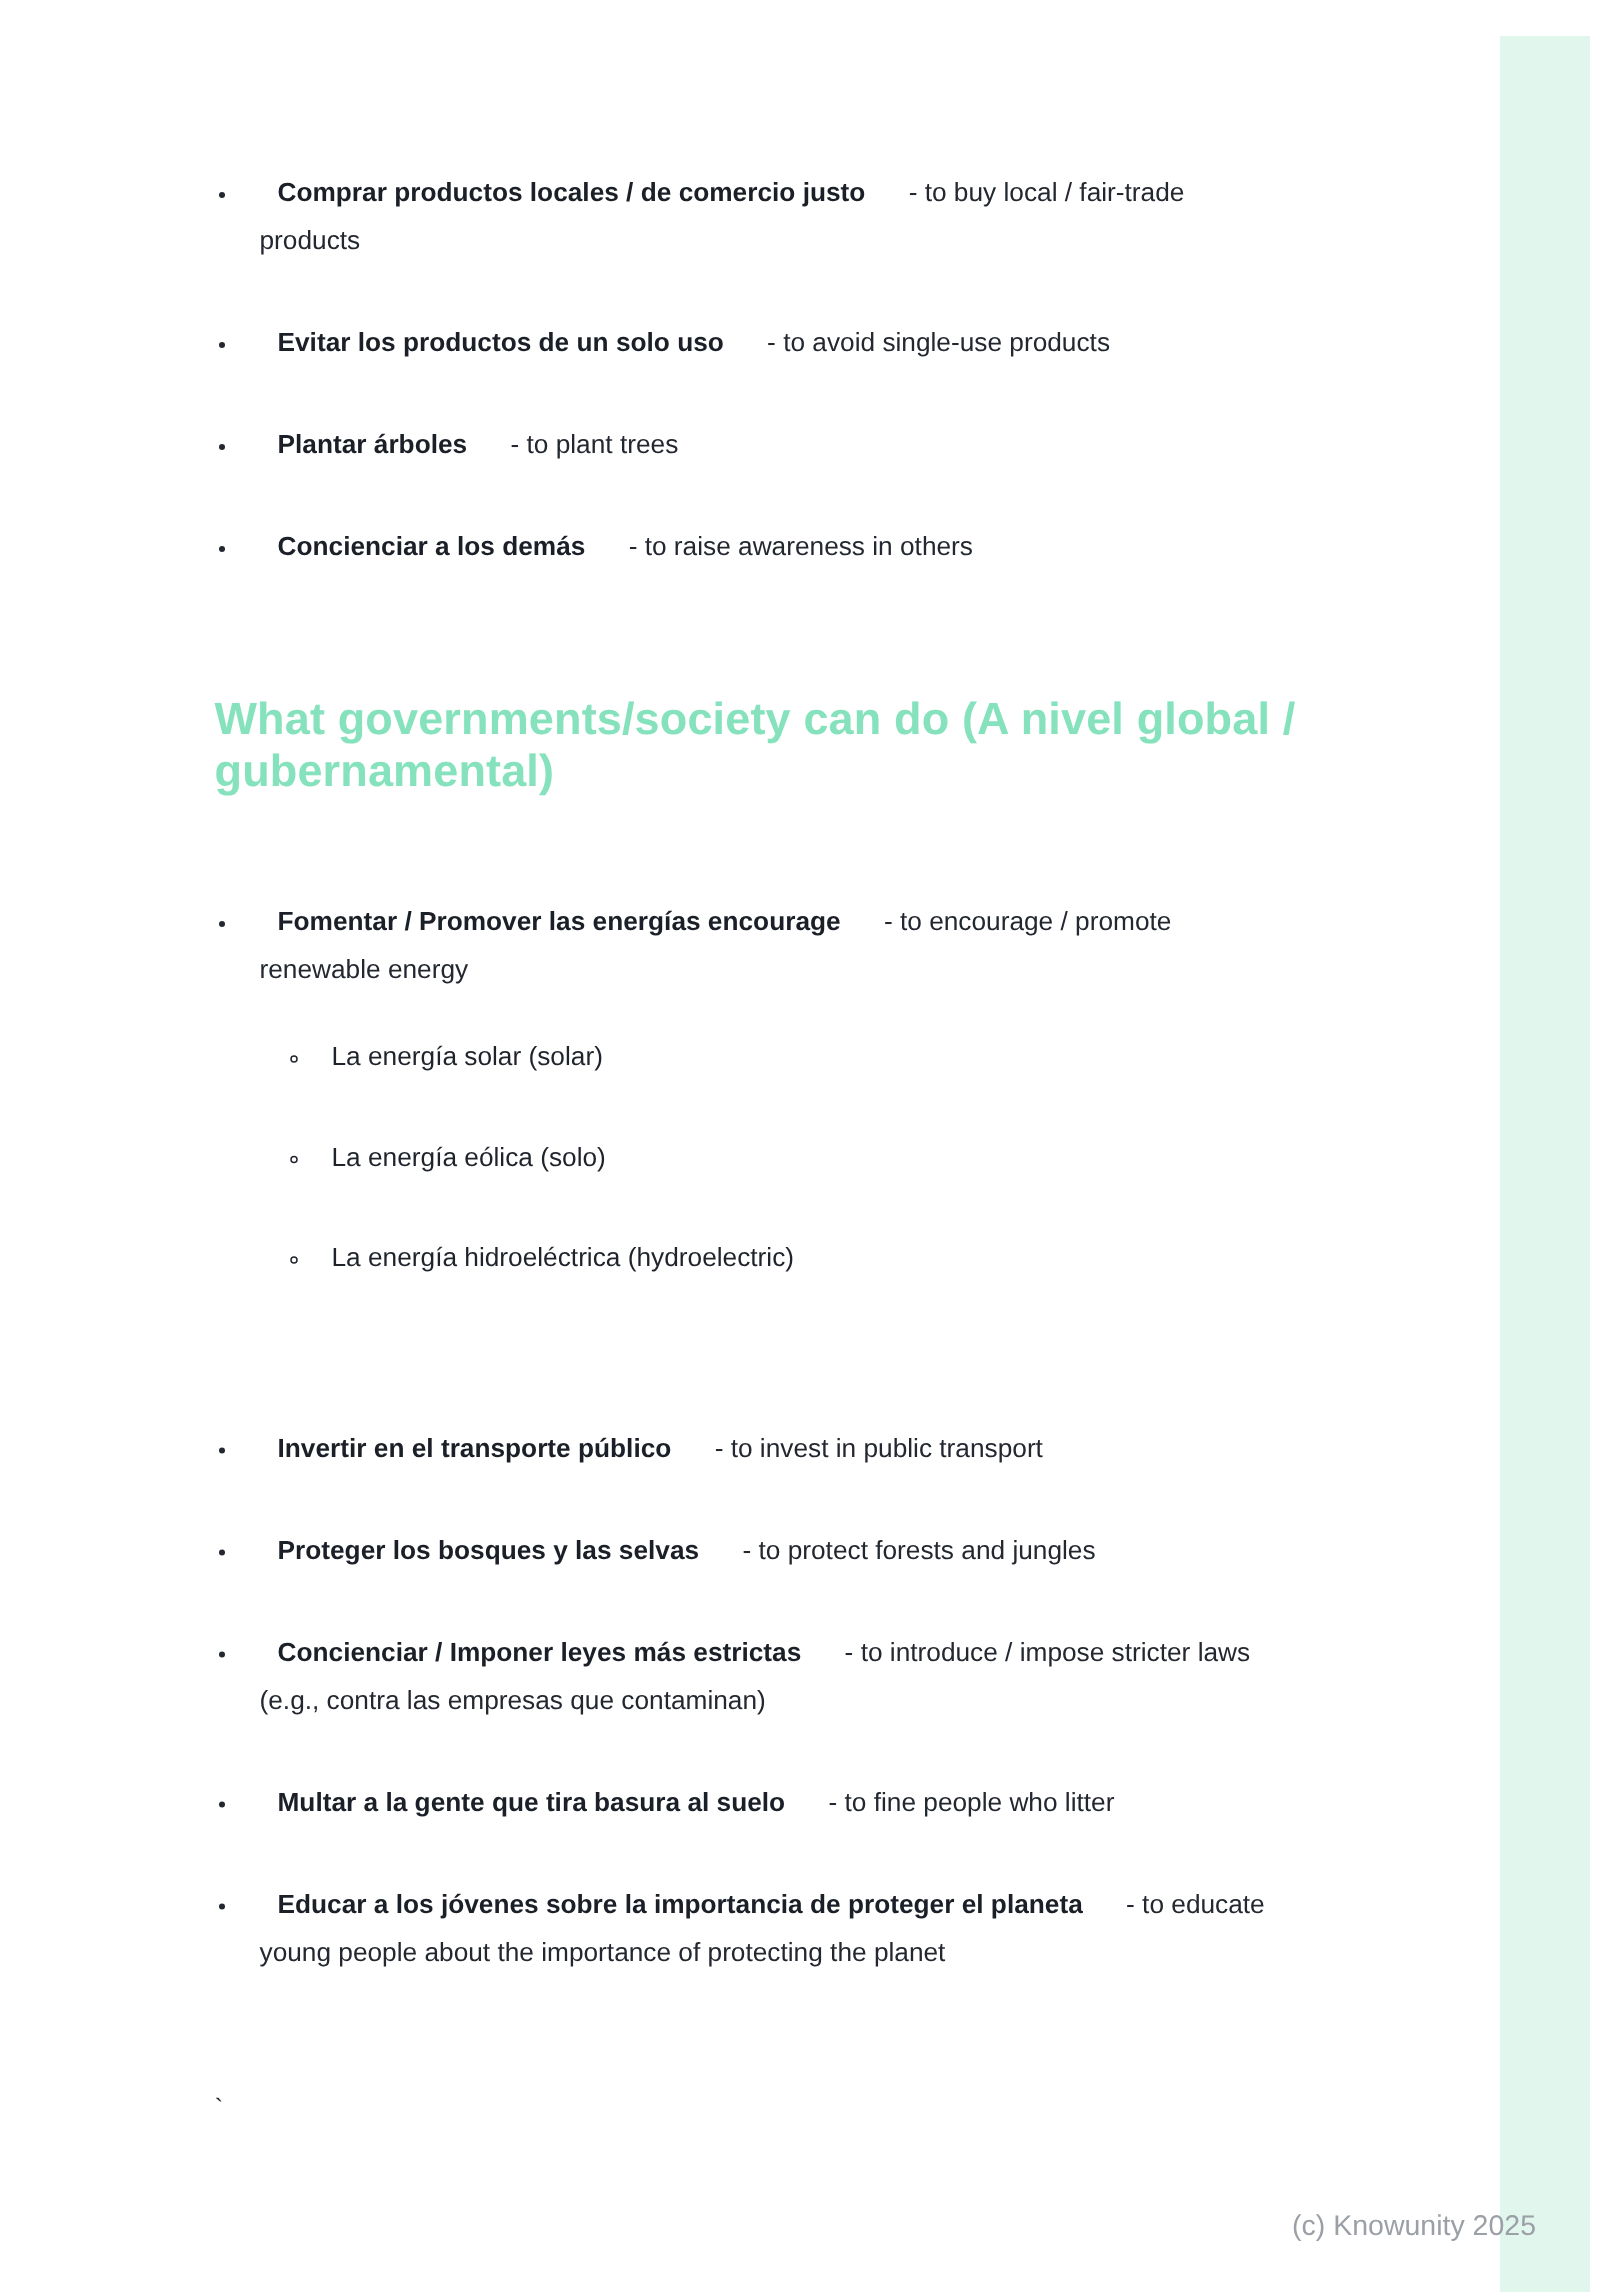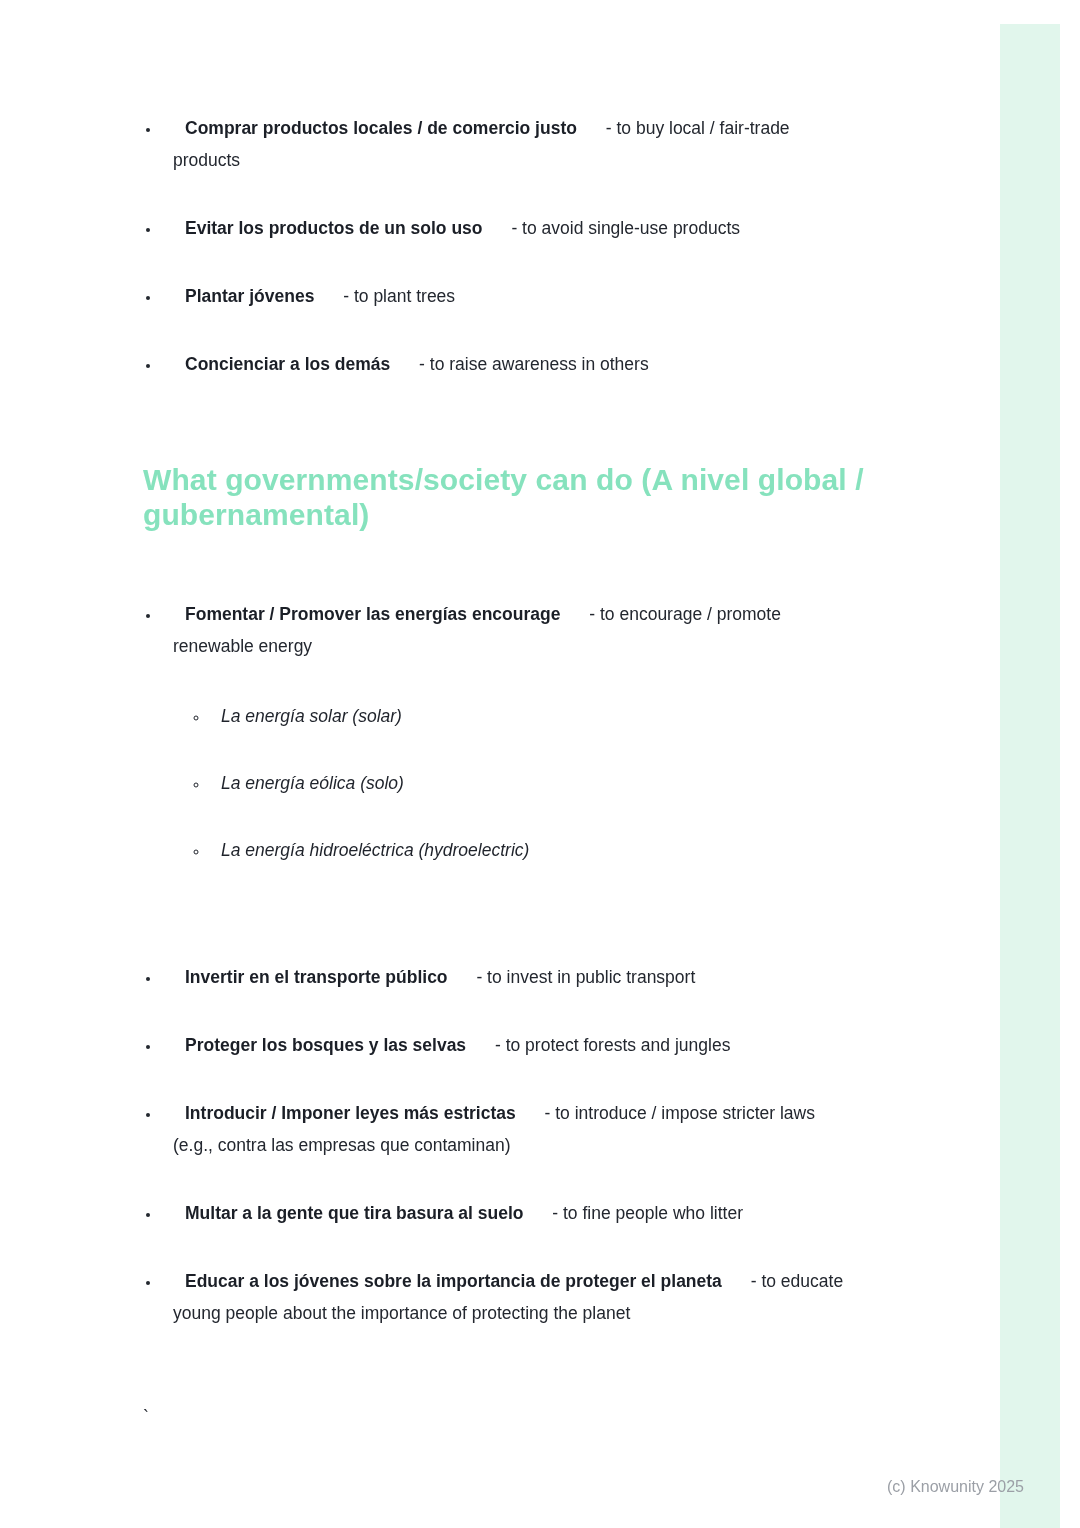--- a/index.html
+++ b/index.html
@@ -43,23 +43,22 @@
   }
   ul.vocab-list > li::marker {
     color: #23272f;
     font-size: 0.85em;
   }
   .term { font-weight: 700; color: #1b1f27; }
   .definition { font-weight: 400; color: #23272f; }
   ul.sub-list {
     list-style: circle;
     padding-left: 36px;
-    margin-top: 14px;
+    margin-top: 2px;
     margin-bottom: 24px;
-    font-style: italic;
   }
   ul.sub-list > li {
     margin-bottom: 11px;
     font-weight: 400;
   }
   ul.sub-list > li::marker {
     color: #23272f;
     font-size: 0.85em;
   }
   h2.section-heading {
@@ -73,42 +72,42 @@
   .stray-mark {
     font-size: 17.5px;
     line-height: 32px;
     margin-top: 24px;
     color: #1f232b;
   }
   .copyright {
     position: absolute;
     right: 68px;
     bottom: 44px;
-    font-size: 16px;
+    font-size: 19px;
     color: #9b9fa6;
     z-index: 2;
   }
 </style>
 </head>
 <body>
 
 <div class="page">
   <div class="accent-stripe"></div>
 
   <div class="content">
 
     <ul class="vocab-list">
       <li>
         <span class="term">Comprar productos locales / de comercio justo</span><span class="definition"> - to buy local / fair-trade products</span>
       </li>
       <li>
         <span class="term">Evitar los productos de un solo uso</span><span class="definition"> - to avoid single-use products</span>
       </li>
       <li>
-        <span class="term">Plantar jóvenes</span><span class="definition"> - to plant trees</span>
+        <span class="term">Plantar árboles</span><span class="definition"> - to plant trees</span>
       </li>
       <li>
         <span class="term">Concienciar a los demás</span><span class="definition"> - to raise awareness in others</span>
       </li>
     </ul>
 
     <h2 class="section-heading">What governments/society can do (A nivel global / gubernamental)</h2>
 
     <ul class="vocab-list">
       <li>
@@ -119,21 +118,21 @@
           <li>La energía hidroeléctrica (hydroelectric)</li>
         </ul>
       </li>
       <li>
         <span class="term">Invertir en el transporte público</span><span class="definition"> - to invest in public transport</span>
       </li>
       <li>
         <span class="term">Proteger los bosques y las selvas</span><span class="definition"> - to protect forests and jungles</span>
       </li>
       <li>
-        <span class="term">Introducir / Imponer leyes más estrictas</span><span class="definition"> - to introduce / impose stricter laws (e.g., contra las empresas que contaminan)</span>
+        <span class="term">Concienciar / Imponer leyes más estrictas</span><span class="definition"> - to introduce / impose stricter laws (e.g., contra las empresas que contaminan)</span>
       </li>
       <li>
         <span class="term">Multar a la gente que tira basura al suelo</span><span class="definition"> - to fine people who litter</span>
       </li>
       <li>
         <span class="term">Educar a los jóvenes sobre la importancia de proteger el planeta</span><span class="definition"> - to educate young people about the importance of protecting the planet</span>
       </li>
     </ul>
 
     <div class="stray-mark">`</div>

